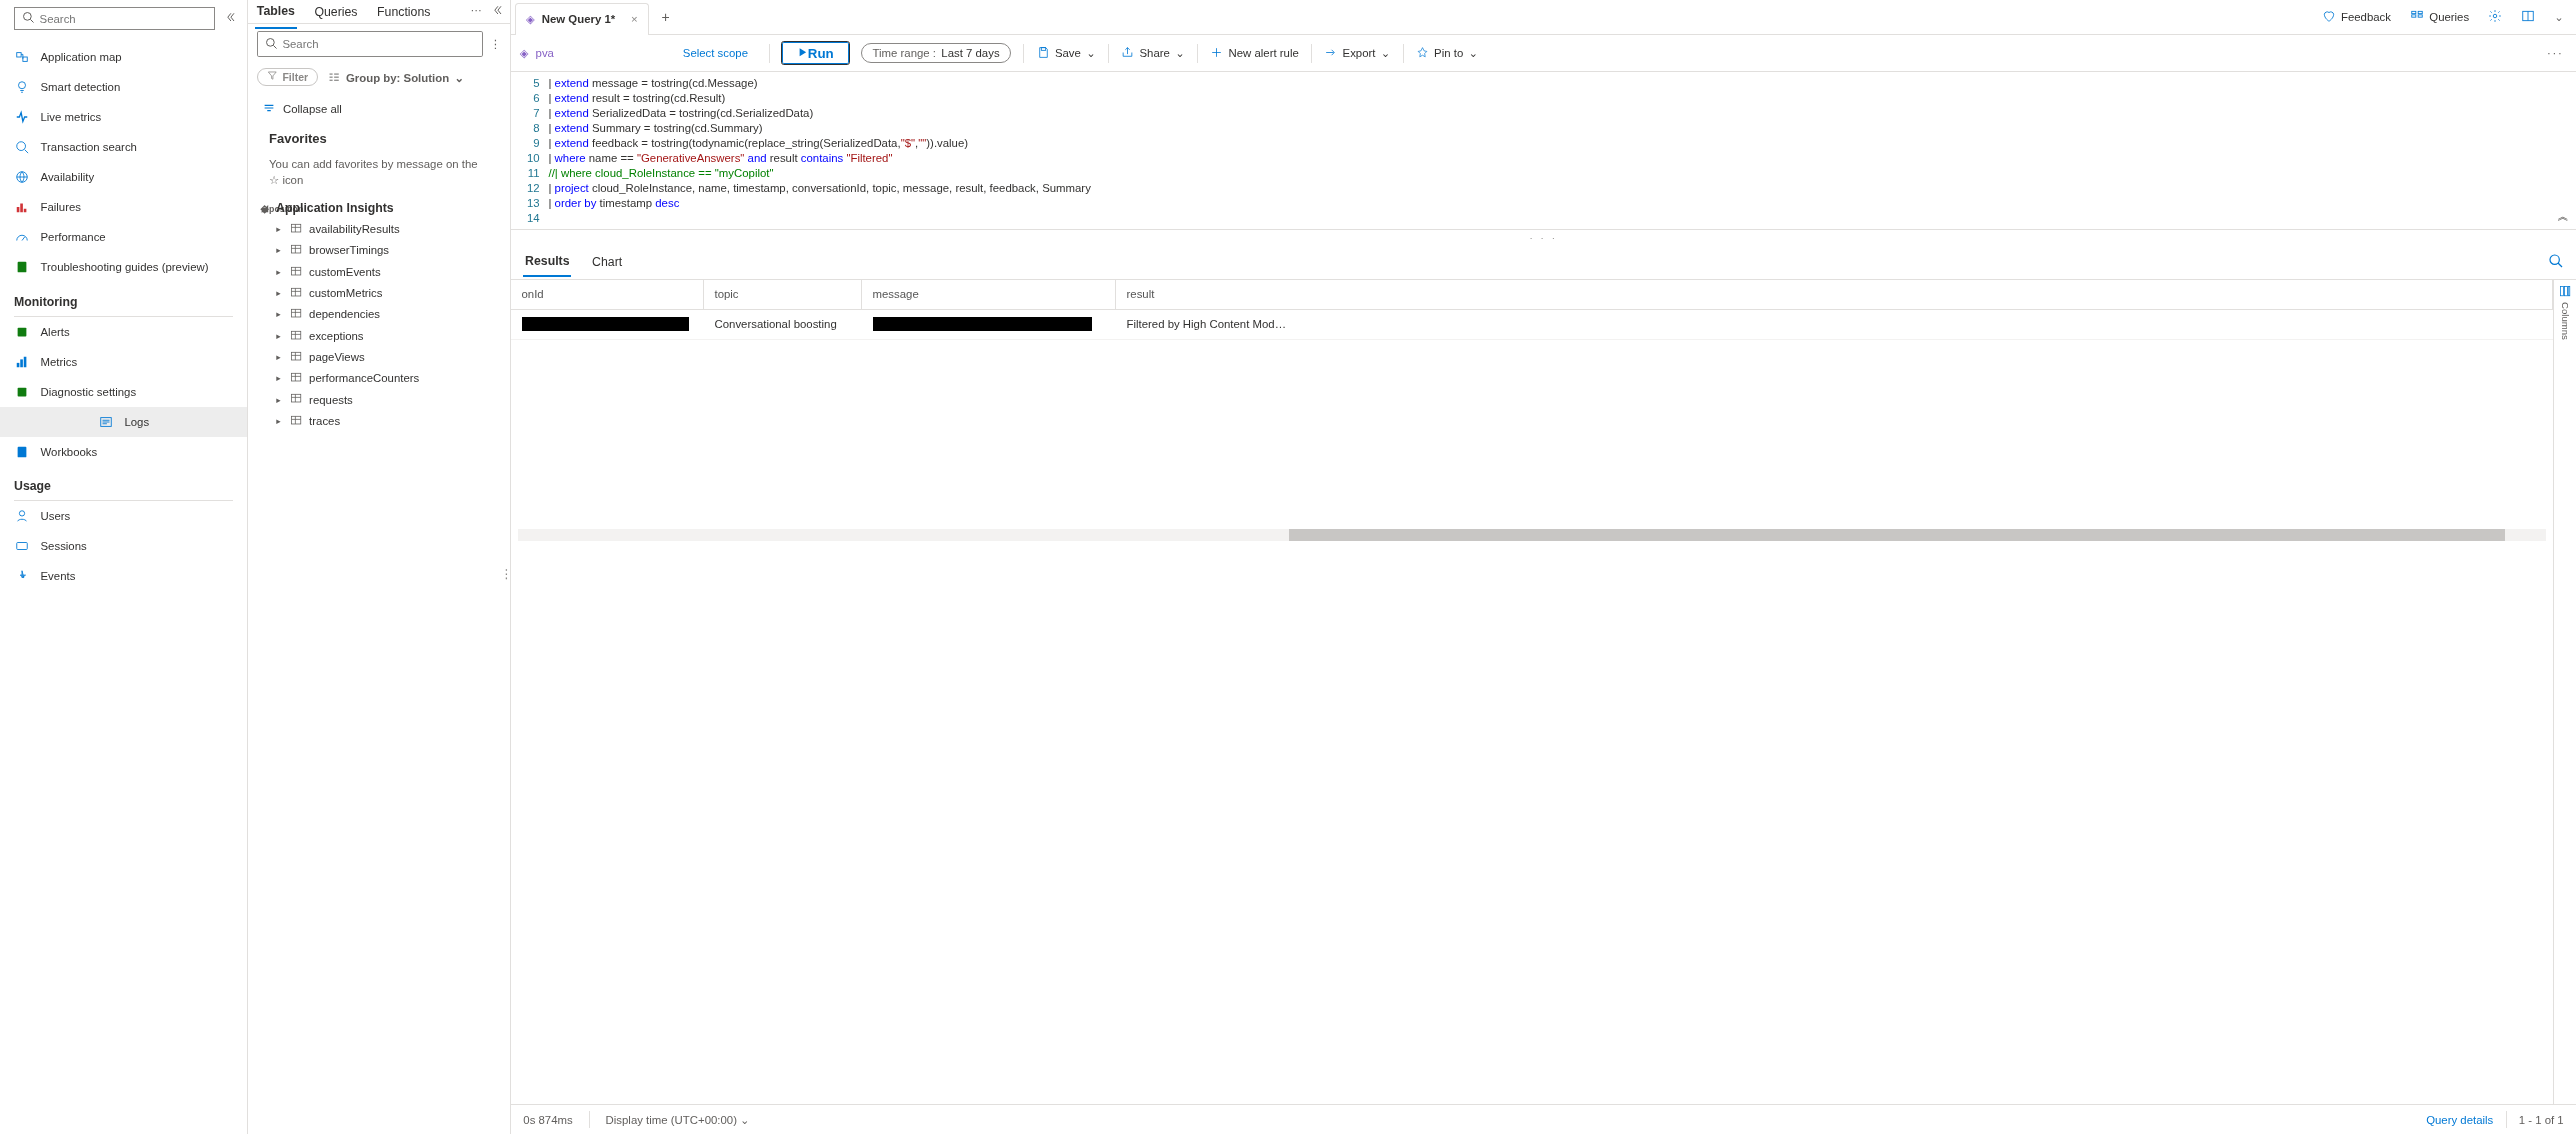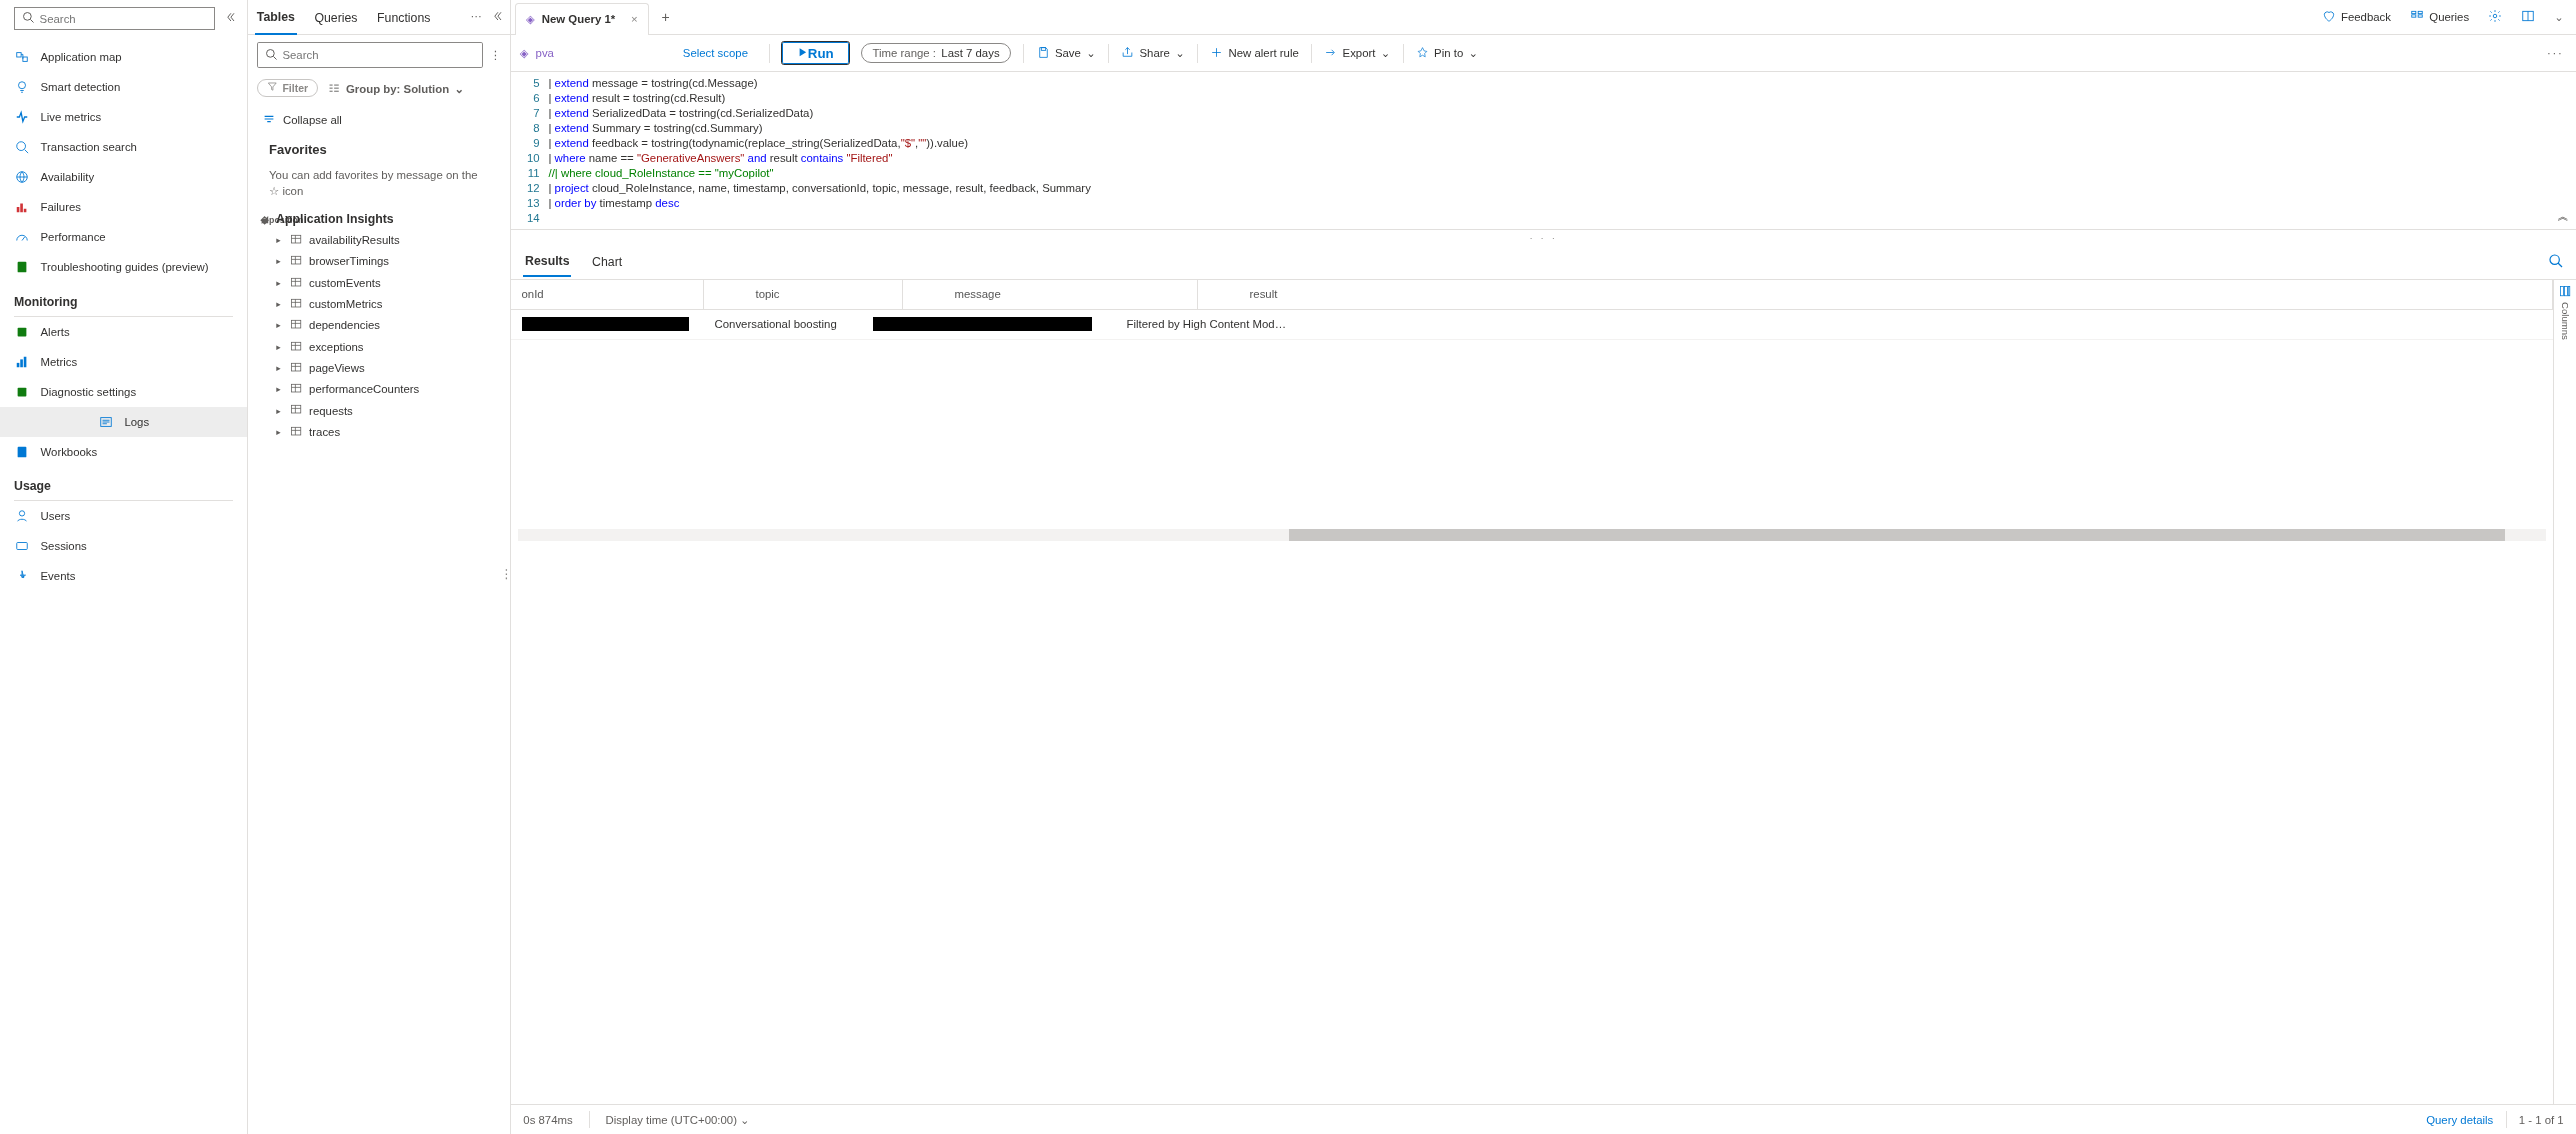--- a/index.html
+++ b/index.html
@@ -15,21 +15,21 @@
   .collapse-toggle svg { width:12.3px; height:12.3px; stroke:#605e5c;}
   .nav-list { flex:1; overflow:auto; padding-top:5.3px;}
   .nav-item { display:flex; align-items:center; gap:10.5px; padding: 5.3px 14px; height:30px; cursor:default;}
   .nav-item.active { background:#ededed;justify-content:center; }
   .nav-item .icon { width:16px; height:16px; display:flex; align-items:center; justify-content:center; }
   .nav-section-header { font-weight:600; padding: 12.3px 14px 1.8px; font-size:12.3px;}
   .nav-section-divider { border-top:0.9px solid #e1dfdd; margin: 5.3px 14px 0;}
 
   
   .panel-mid { width: 263px; border-right: 0.9px solid #e1dfdd; display:flex; flex-direction:column; background:#fff; position:relative;}
-  .mid-tabs-row { display:flex; align-items:center; border-bottom:0.9px solid #e1dfdd; padding: 0 7px; height:35px; gap:16px;}
+  .mid-tabs-row { display:flex; align-items:center; border-bottom:0.9px solid #e1dfdd; padding: 0 7px; height:24px; gap:16px;}
   .mid-tab { padding: 10.5px 1.8px 8.8px; font-size:12.3px; color:#323130; cursor:default;}
   .mid-tab.active { border-bottom:2.6px solid #0078d4; font-weight:600;}
   .mid-more { margin-left:auto; display:flex; gap:8.8px; color:#605e5c;}
   .mid-search-row { display:flex; align-items:center; gap:7px; padding:7px 8.8px;}
   .mid-search { flex:1; display:flex; align-items:center; border:0.9px solid #8a8886; padding:3.5px 7px; height:26px; border-radius:1.8px;}
   .mid-search svg{width:12.3px;height:12.3px;stroke:#605e5c;fill:none;}
   .mid-search input{border:none;outline:none;flex:1;font-size:11.4px;padding-left:5.3px;}
   .mid-tool-row { display:flex; align-items:flex-end; gap:10.5px; padding: 3.5px 8.8px 7px; font-weight: bold;}
   .pill-filter { display:flex; align-items:center; gap:5.3px; border:0.9px solid #c8c6c4; border-radius:10.5px; padding:1.8px 8.8px; color:#8a8886; font-size:10.5px;}
   .groupby { display:flex; align-items:center; gap:5.3px; color:#605e5c; font-size:11.4px;}
@@ -75,21 +75,21 @@
 
   
   .results-area { flex:1; display:flex; flex-direction:column; min-height:0;}
   .res-tabs { display:flex; align-items:center; border-bottom:0.9px solid #e1dfdd; padding: 0 12.3px; gap:19px; height:35px;}
   .res-tab { padding:8.8px 1.8px 7px; font-size:12.3px;}
   .res-tab.active{ border-bottom:2.6px solid #0078d4; font-weight:600;}
   .res-search { margin-left:auto; }
   .res-search svg{width:16px;height:16px;stroke:#0078d4;fill:none;}
   .res-body { flex:1; display:flex; min-height:0; }
   .res-grid { flex:1; overflow:auto; position:relative;}
-  .grid-head { display:flex; border-bottom:0.9px solid #e1dfdd; height:30px; align-items:flex-end; color:#323130;gap:41px;}
+  .grid-head { display:flex; border-bottom:0.9px solid #e1dfdd; height:30px; align-items:flex-end; color:#323130;}
   .gh { padding:0 10.5px; border-right:0.9px solid #e1dfdd; height:100%; display:flex; align-items:center; font-size:11.4px; color:#555;}
   .gh.c1{width:193px;} .gh.c2{width:158px;} .gh.c3{width:254px;} .gh.c4{flex:1;}
   .grid-row { display:flex; height:30px; align-items:center; border-bottom:0.9px solid #f3f2f1;}
   .gc{ padding:0 10.5px; height:100%; display:flex; align-items:center; font-size:11.4px; overflow:hidden; white-space:nowrap; text-overflow:ellipsis;}
   .gc.c1{width:193px;} .gc.c2{width:158px;} .gc.c3{width:254px;} .gc.c4{flex:1;}
   .redact { background:#000; height:14px; display:inline-block;}
   .columns-btn { width:23px; border-left:0.9px solid #e1dfdd; display:flex; flex-direction:column; align-items:center; padding-top:5.3px; gap:1.8px; color:#0078d4; font-size:8.8px;}
   .columns-btn .vtxt { writing-mode:vertical-rl; color:#605e5c; font-size:9.6px; margin-top:3.5px;}
   .hscroll { height:12.3px; background:#f3f2f1; position:relative; margin: 5.3px 7px 0;}
   .hscroll-thumb{ position:absolute; left:38%; width:60%; top:0; bottom:0; background:#c8c6c4;}

